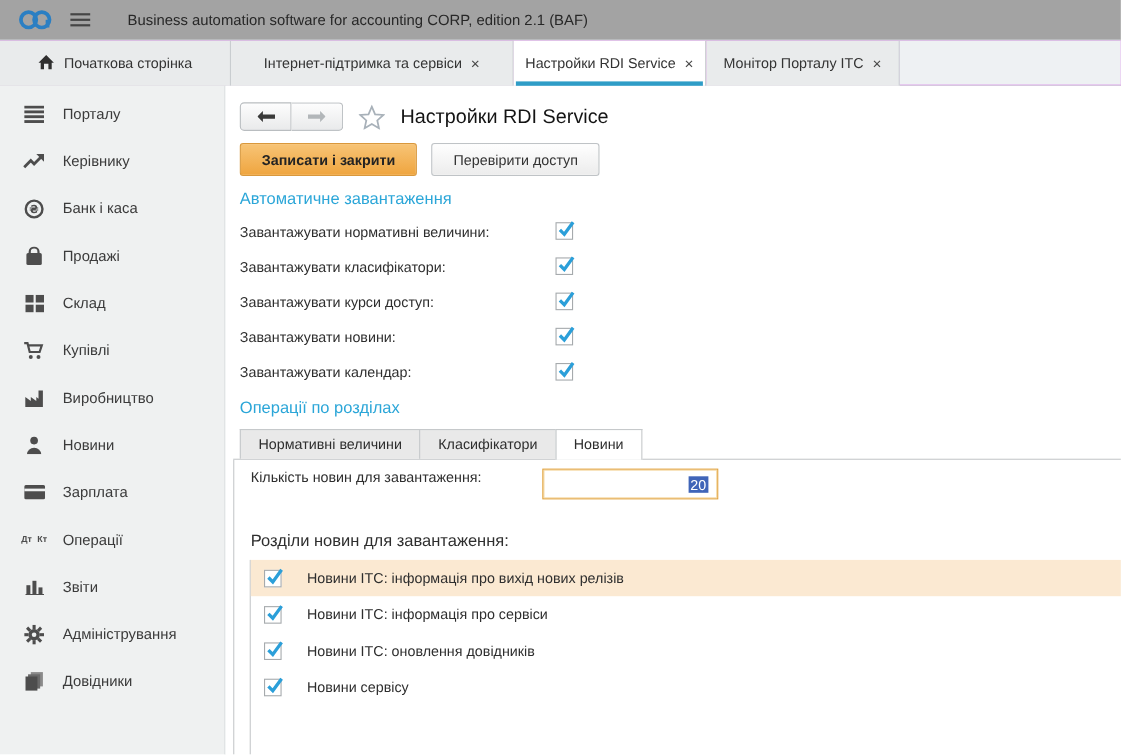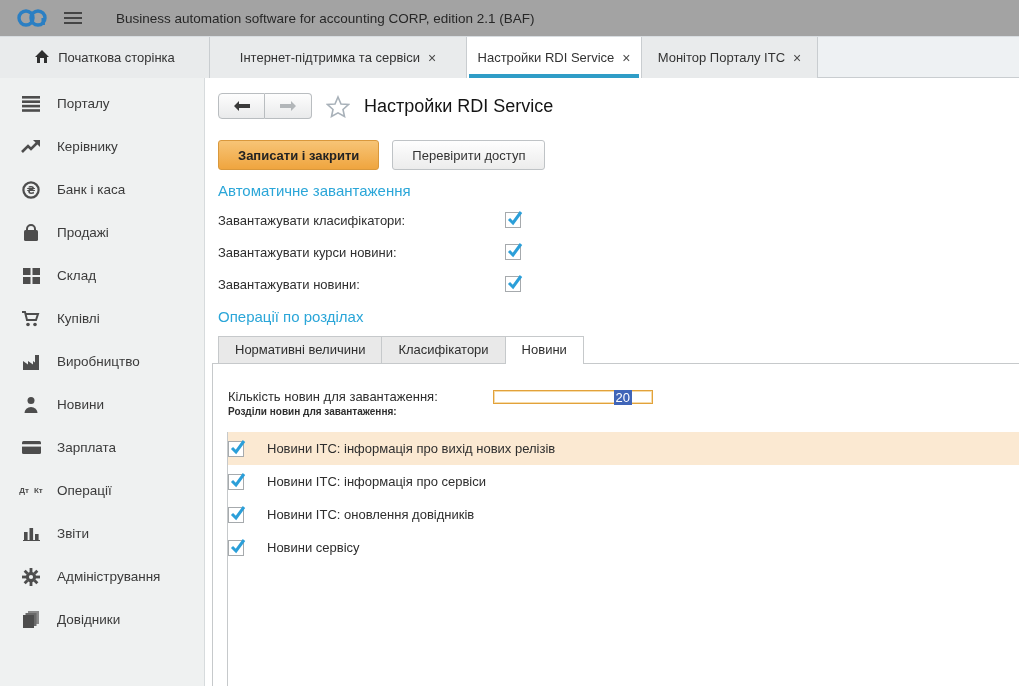--- a/index.html
+++ b/index.html
@@ -41,21 +41,21 @@
   .nav-btns { display:flex; }
   .nav-btn { width:47px; height:26px; border:1px solid #b9bdc0;
     background:linear-gradient(#fdfdfd,#e9eaeb); display:flex; align-items:center;
     justify-content:center; cursor:pointer; }
   .nav-btn.back { border-radius:4px 0 0 4px; }
   .nav-btn.fwd  { border-radius:0 4px 4px 0; border-left:none; }
   .star { margin-left:14px; display:flex; cursor:pointer; }
   .page-title { margin-left:14px; font-size:18px; color:#141414; }
 
   
-  .toolbar-row { display:flex; gap:13px; margin-top:20px; height:30px; }
+  .toolbar-row { display:flex; gap:13px; margin-top:10px; height:30px; }
   .btn { height:30px; border-radius:3px; font-size:13px; display:flex; align-items:center;
     padding:0 19px; cursor:pointer; }
   .btn-orange { background:linear-gradient(#f7c476,#efa53f); border:1px solid #d9983c;
     font-weight:bold; color:#232323; }
   .btn-plain  { background:linear-gradient(#fefefe,#ececec); border:1px solid #bfc3c6; color:#333; }
 
   
   .section-heading { color:#2ba6d8; font-size:15px; margin-top:12px; height:22px; }
   .section-heading.second { margin-top:8px; }
 
@@ -69,30 +69,30 @@
   
   .subtabs { display:flex; margin-top:6px; height:28px; border-bottom:1px solid #c6c9cb;
     margin-left:-6px; padding-left:6px; margin-right:0; align-items:flex-end; }
   .subtab { padding:0 16px; height:27px; line-height:26px; font-size:13px; background:#e9e9e9;
     border:1px solid #c6c9cb; border-bottom:none; margin-right:-1px; cursor:pointer; color:#2e2e2e; }
   .subtab.active { background:#fff; height:28px; margin-bottom:-1px; position:relative; z-index:2; }
 
   
   .tab-panel { flex:1; border-left:1px solid #c6c9cb; margin-left:-6px; padding-left:15px;
     display:flex; flex-direction:column; }
-  .field-row { display:flex; align-items:flex-end; margin-top:8px; height:32px; }
+  .field-row { display:flex; align-items:flex-start; margin-top:8px; height:32px; }
   .field-label { font-size:13px; width:265px; }
-  .count-input { width:160px; height:14px; border:1px solid #e2a23b;
+  .count-input { width:160px; height:28px; border:1px solid #e2a23b;
     box-shadow:inset 0 0 0 1px #f6dcab; background:#fff; display:flex; align-items:center;
-    justify-content:flex-end; padding-right:20px; font-size:13px; cursor:text; }
+    justify-content:flex-end; padding-right:8px; font-size:13px; cursor:text; }
   .count-input .sel { background:#4065b8; color:#fff; padding:0 2px; }
-  .list-label { font-size:10px; margin-top:2px; height:20px;font-weight:bold; }
+  .list-label { font-size:15px; margin-top:25px; height:20px; }
 
   .news-list { margin-top:6px; border-left:1px solid #c6c9cb; flex:1; margin-left:-1px; }
-  .news-row { height:33px; display:flex; align-items:center; padding-left:0; gap:23px;
+  .news-row { height:33px; display:flex; align-items:center; padding-left:12px; gap:23px;
     font-size:13px; cursor:pointer; }
   .news-row.selected { background:#fbe9d2; }
 </style>
 </head>
 <body>
 
 <div class="topbar">
   <span class="logo">
     <svg width="32" height="20" viewBox="0 0 32 20">
       <circle cx="10" cy="10" r="7" fill="none" stroke="#2b7fc3" stroke-width="3.4"></circle>
@@ -315,37 +315,53 @@
     </div>
 
     <div class="toolbar-row">
       <button class="btn btn-orange">Записати і закрити</button>
       <button class="btn btn-plain">Перевірити доступ</button>
     </div>
 
     <div class="section-heading">Автоматичне завантаження</div>
 
     <div class="chk-row">
+      <span class="chk-label">Завантажувати нормативні величини:</span>
+      <span class="checkbox">
+        <svg width="18" height="16" viewBox="0 0 18 16">
+            <polyline points="3,9 7,13 15,2" fill="none" stroke="#2b9fd9" stroke-width="3"></polyline>
+          </svg>
+      </span>
+    </div>
+    <div class="chk-row">
       <span class="chk-label">Завантажувати класифікатори:</span>
       <span class="checkbox">
         <svg width="18" height="16" viewBox="0 0 18 16">
             <polyline points="3,9 7,13 15,2" fill="none" stroke="#2b9fd9" stroke-width="3"></polyline>
           </svg>
       </span>
     </div>
     <div class="chk-row">
-      <span class="chk-label">Завантажувати курси новини:</span>
+      <span class="chk-label">Завантажувати курси доступ:</span>
       <span class="checkbox">
         <svg width="18" height="16" viewBox="0 0 18 16">
             <polyline points="3,9 7,13 15,2" fill="none" stroke="#2b9fd9" stroke-width="3"></polyline>
           </svg>
       </span>
     </div>
     <div class="chk-row">
       <span class="chk-label">Завантажувати новини:</span>
+      <span class="checkbox">
+        <svg width="18" height="16" viewBox="0 0 18 16">
+            <polyline points="3,9 7,13 15,2" fill="none" stroke="#2b9fd9" stroke-width="3"></polyline>
+          </svg>
+      </span>
+    </div>
+    <div class="chk-row">
+      <span class="chk-label">Завантажувати календар:</span>
       <span class="checkbox">
         <svg width="18" height="16" viewBox="0 0 18 16">
             <polyline points="3,9 7,13 15,2" fill="none" stroke="#2b9fd9" stroke-width="3"></polyline>
           </svg>
       </span>
     </div>
 
     <div class="section-heading second">Операції по розділах</div>
 
     <div class="subtabs">

